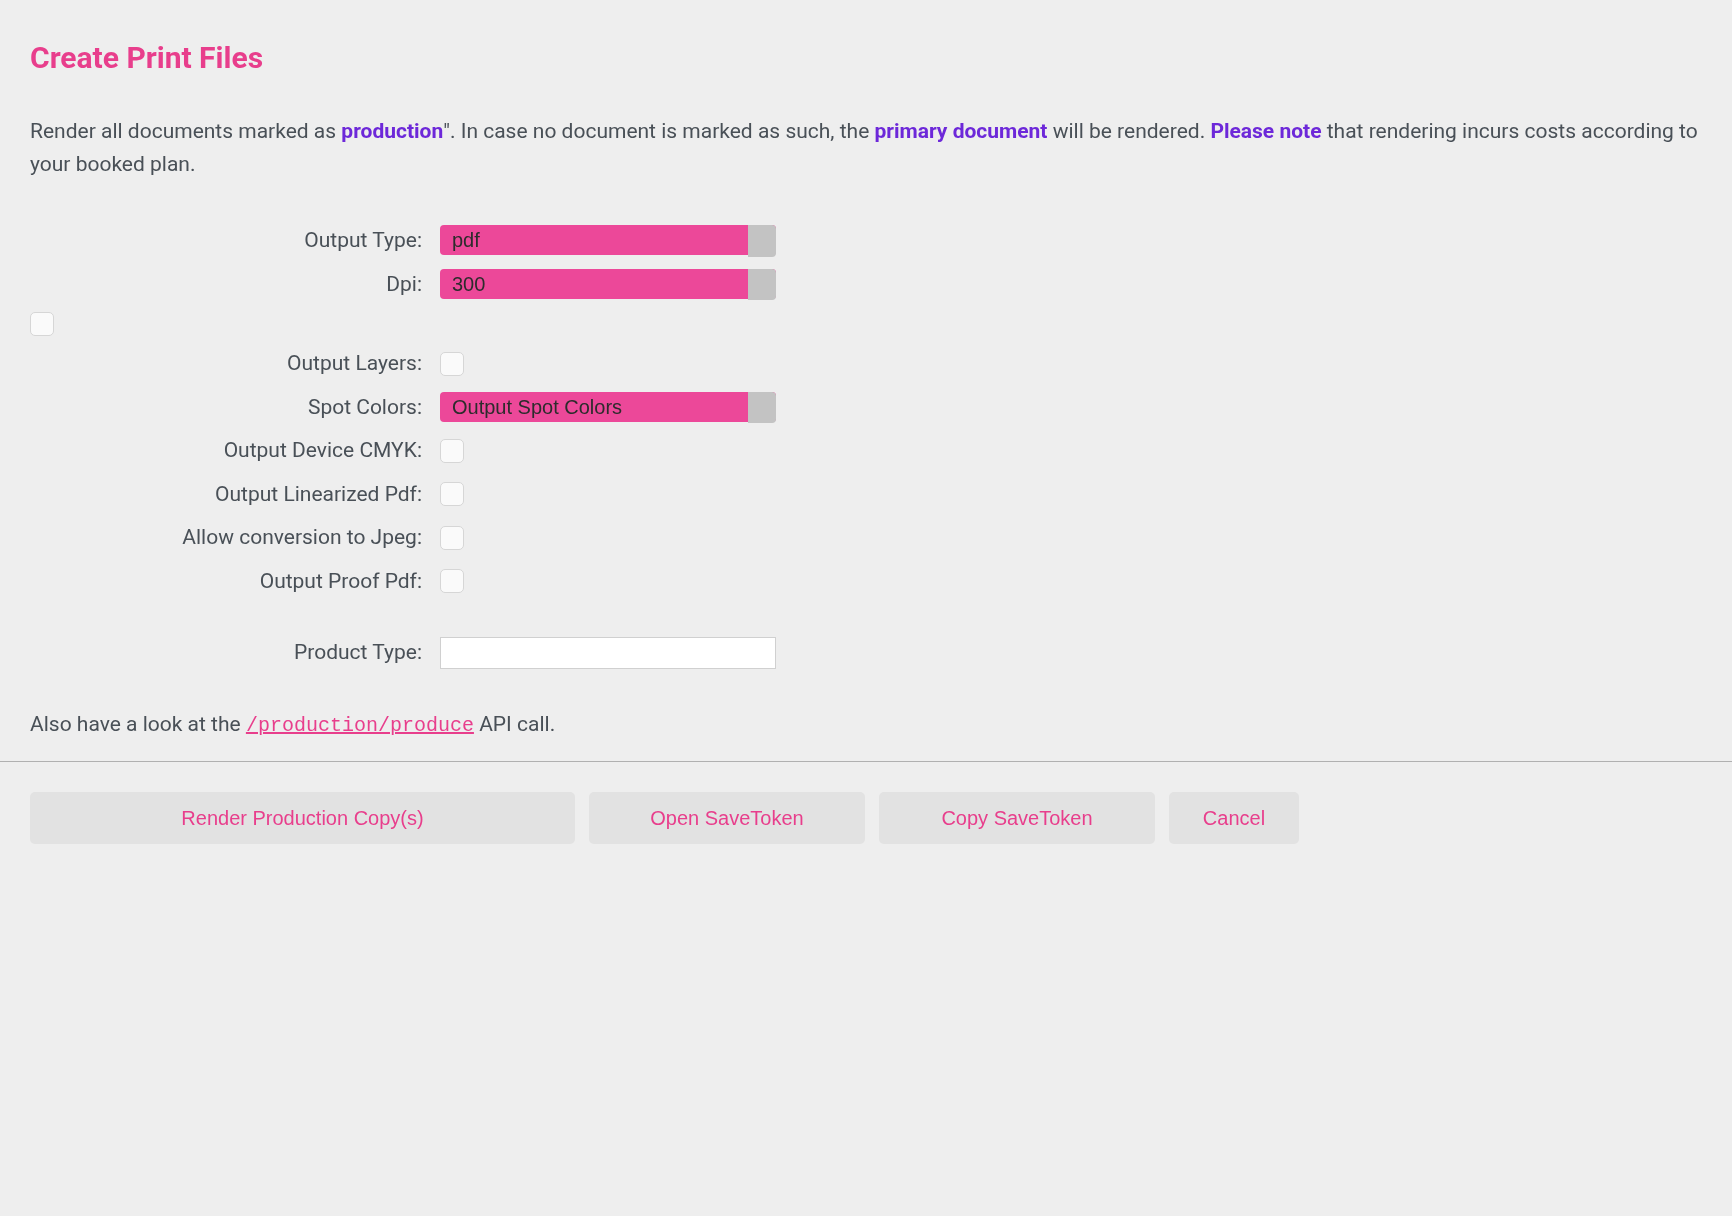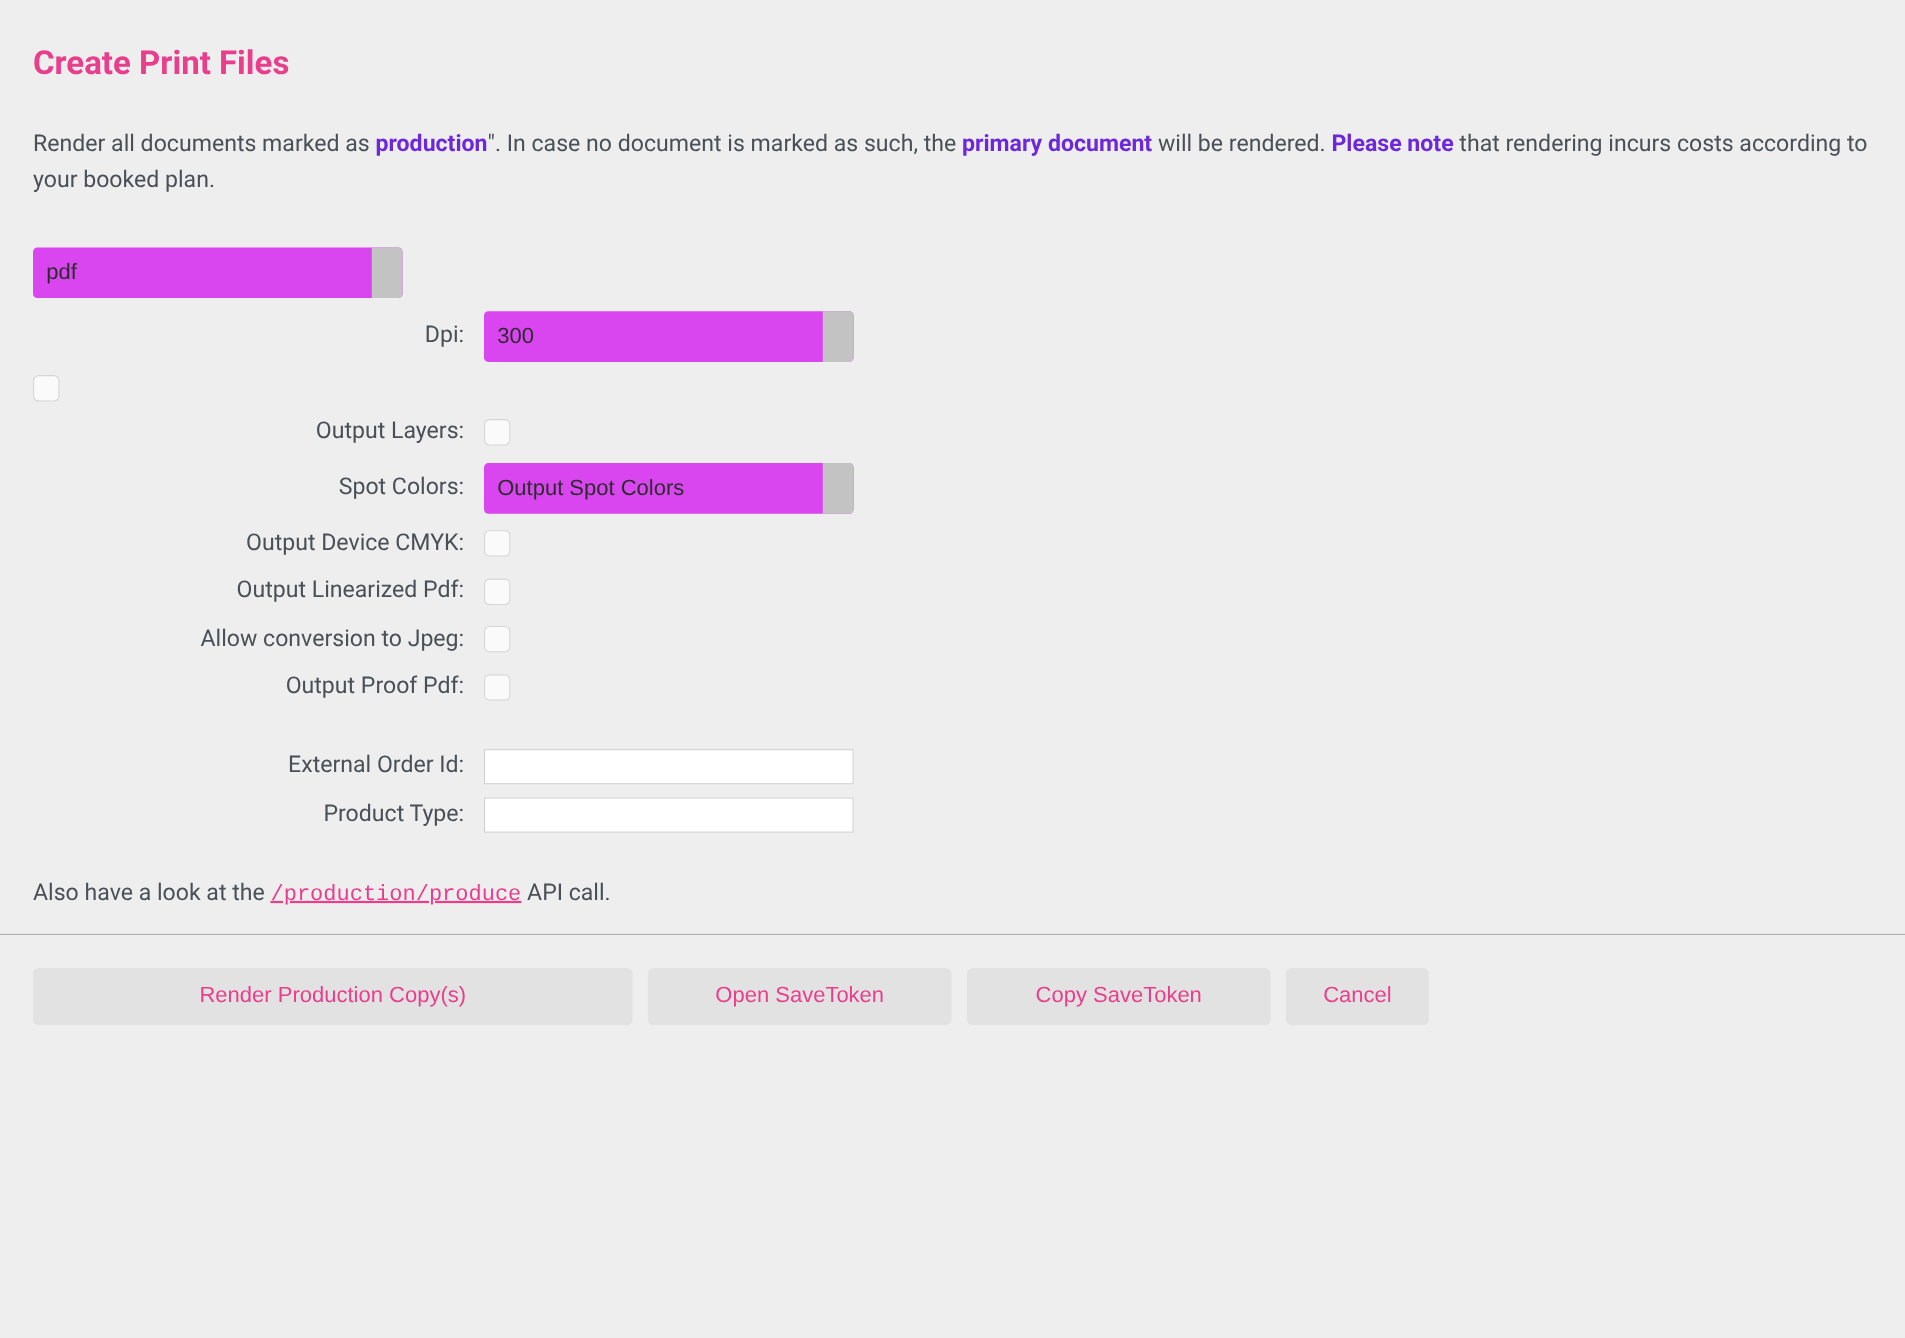--- a/index.html
+++ b/index.html
@@ -62,22 +62,22 @@
       align-items: center;
     }
     
     .select-wrapper {
       position: relative;
       width: 336px;
     }
     
     .select-wrapper select {
       width: 100%;
-      height: 46px;
-      background: #d946ef;
+      height: 30px;
+      background: #ec4899;
       border: none;
       border-radius: 4px;
       padding: 0 40px 0 12px;
       font-size: 20px;
       color: #2c2c2c;
       appearance: none;
       -webkit-appearance: none;
       cursor: pointer;
     }
     
@@ -176,20 +176,21 @@
 
 <div class="container">
   <div class="content">
     <h1>Create Print Files</h1>
 
     <p class="description">
       <span>Render all documents marked as </span><strong>production</strong><span>". In case no document is marked as such, the </span><strong>primary document</strong><span> will be rendered. </span><strong>Please note</strong><span> that rendering incurs costs according to your booked plan.</span>
     </p>
 
     <div class="form-row">
+      <div class="form-label">Output Type:</div>
       <div class="form-control">
         <div class="select-wrapper">
           <select>
             <option>pdf</option>
           </select>
         </div>
       </div>
     </div>
 
     <div class="form-row">
@@ -250,26 +251,20 @@
 
     <div class="form-row">
       <div class="form-label">Output Proof Pdf:</div>
       <div class="form-control">
         <input type="checkbox" class="checkbox" style="">
       </div>
     </div>
 
     <div class="spacer-row"></div>
 
-    <div class="form-row">
-      <div class="form-label">External Order Id:</div>
-      <div class="form-control">
-        <input type="text" class="text-input" value="" style="">
-      </div>
-    </div>
 
     <div class="form-row">
       <div class="form-label">Product Type:</div>
       <div class="form-control">
         <input type="text" class="text-input" value="" style="">
       </div>
     </div>
 
     <p class="footer-text">
       <span>Also have a look at the </span><a href="#" class="api-link">/production/produce</a><span> API call.</span>

